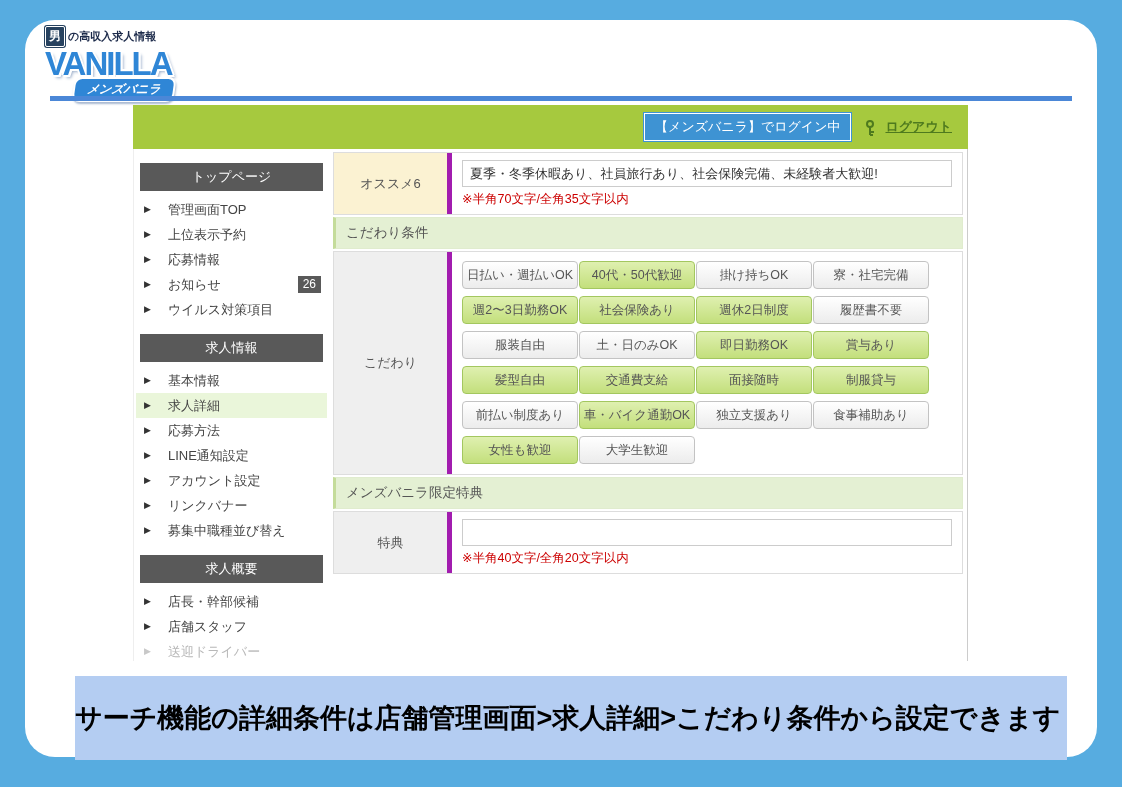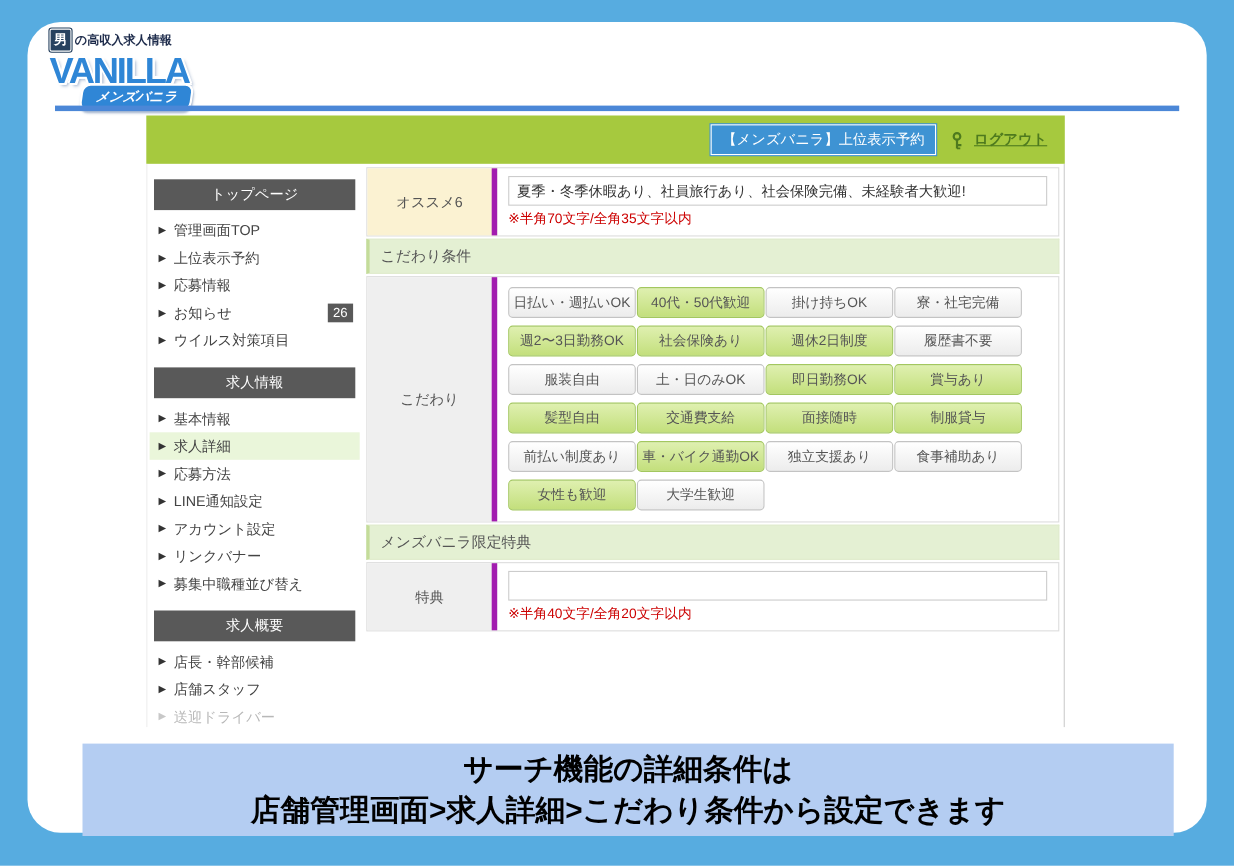--- a/index.html
+++ b/index.html
@@ -53,21 +53,21 @@
     background:#fff; display:flex; overflow:hidden;
     border-right:1px solid #ccc; border-left:1px solid #eee;
   }
   
   .sidebar { width:197px; flex-shrink:0; padding:2px 4px 0 2px; }
   .side-header {
     background:#595959; color:#fff; text-align:center; font-size:13px;
     padding:5px 0; margin:12px 4px 6px 4px;
   }
   .side-item {
-    display:flex; align-items:center; gap:7px; font-size:13px; color:#444;
+    display:flex; align-items:center; gap:17px; font-size:13px; color:#444;
     padding:4px 6px 4px 8px; cursor:pointer; line-height:17px;
   }
   .side-item .arrow { font-size:9px; color:#333; flex-shrink:0; }
   .side-item .arrow::before { content:"▶"; }
   .side-item.active { background:#eaf6da;align-items:flex-end; }
   .side-item.disabled { color:#b8b8b8; cursor:default; }
   .side-item.disabled .arrow { color:#c8c8c8; }
   .side-badge {
     margin-left:auto; background:#595959; color:#fff; font-size:12px;
     padding:2px 5px; line-height:13px;
@@ -102,41 +102,41 @@
     font-family:"Liberation Sans","DejaVu Sans",sans-serif;
   }
   .tag-btn.selected {
     border:1px solid #a3c75f;
     background:linear-gradient(#dff0b0,#c3df7c);
   }
 
   
   .banner {
     position:absolute; left:75px; top:676px; width:992px; height:84px;
-    background:#b4cdf2; display:flex; flex-direction:column; align-items:center; justify-content:center;
+    background:#b4cdf2; display:flex; flex-direction:row; align-items:center; 
     color:#000; font-weight:bold; font-size:27px; line-height:37px; text-align:center;
   }
 </style>
 </head>
 <body>
 
 <div class="card"></div>
 
 <div class="logo">
   <div class="logo-tagline">
     <span class="otoko">男</span>
     <span>の高収入求人情報</span>
   </div>
   <div class="logo-brand">VANILLA</div>
   <div class="logo-sub">メンズバニラ</div>
 </div>
 <div class="blue-line"></div>
 
 <div class="topbar">
-  <span class="login-badge">【メンズバニラ】上位表示予約</span>
+  <span class="login-badge">【メンズバニラ】でログイン中</span>
   <span class="logout">
     <svg width="14" height="16" viewBox="0 0 14 16">
       <circle cx="7" cy="4" r="3" fill="none" stroke="#4e7a1e" stroke-width="2"></circle>
       <line x1="7" y1="7" x2="7" y2="15" stroke="#4e7a1e" stroke-width="2"></line>
       <line x1="7" y1="12" x2="11" y2="12" stroke="#4e7a1e" stroke-width="2"></line>
       <line x1="7" y1="15" x2="10" y2="15" stroke="#4e7a1e" stroke-width="2"></line>
     </svg>
     <a>ログアウト</a>
   </span>
 </div>

